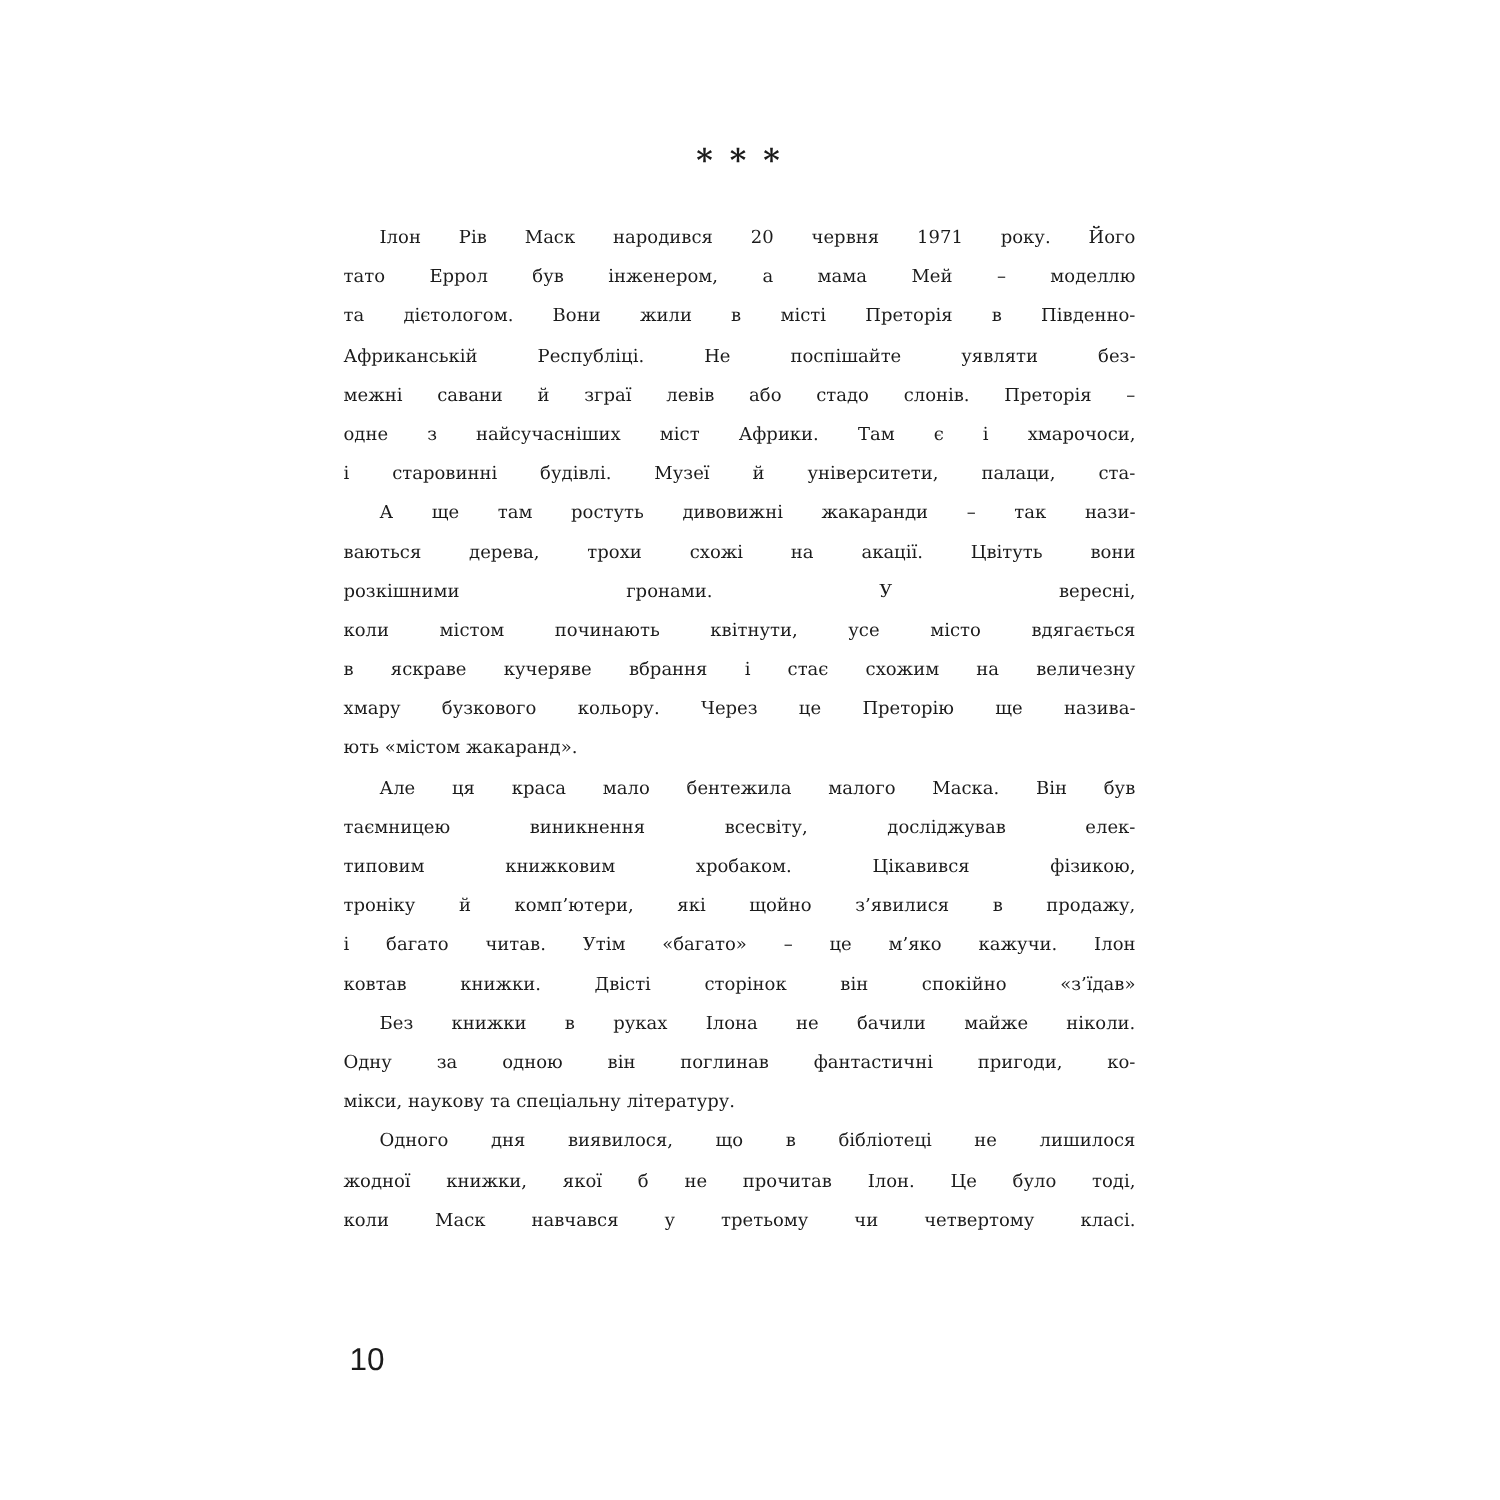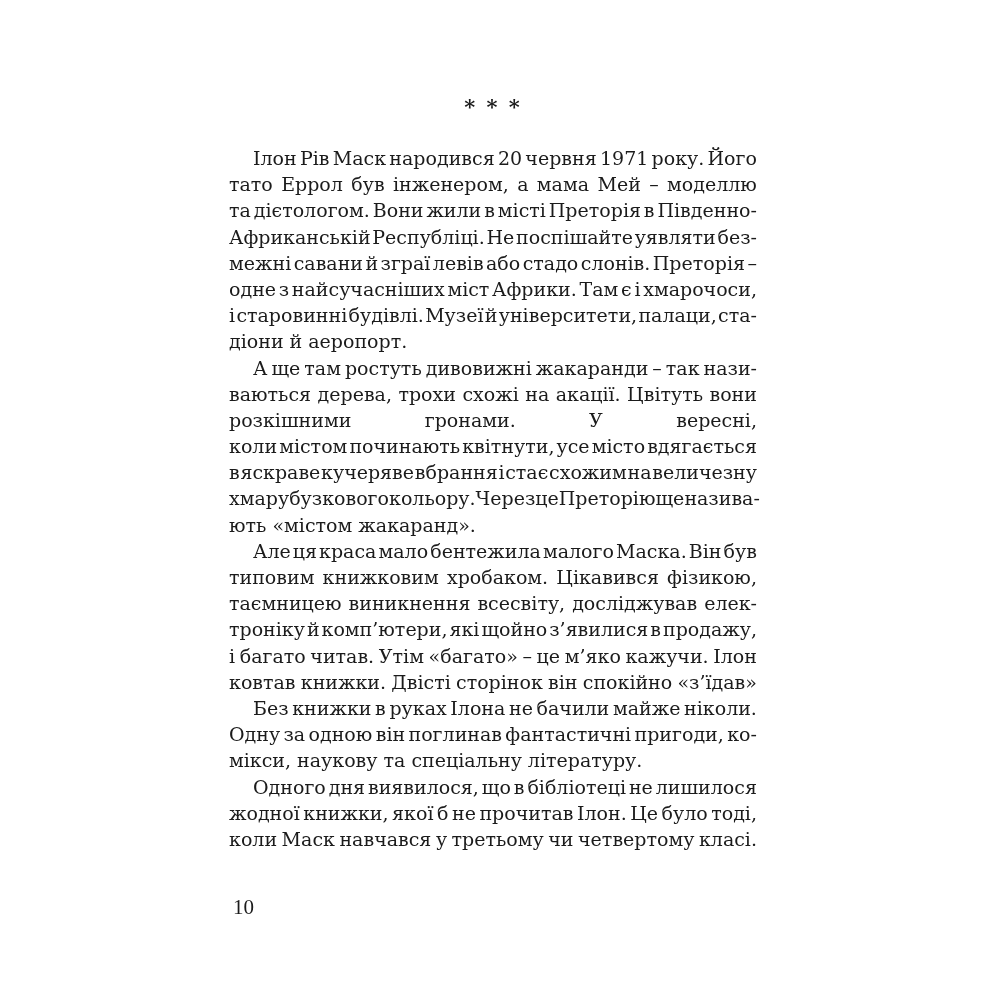--- a/index.html
+++ b/index.html
@@ -33,70 +33,69 @@
     left: 229px;
     width: 528px;
   }
   .para {
     margin: 0;
     padding: 0;
   }
   .line {
     height: 26.2px;
     line-height: 26.2px;
-    font-size: 19px;
+    font-size: 12px;
     white-space: pre;
     overflow: visible;
   }
   .line.just {
     display: flex;
     justify-content: space-between;
   }
   .line.first {
     padding-left: 24px;
   }
   .page-number {
     position: absolute;
     top: 895px;
     left: 233px;
-    font-family: Liberation Serif, serif;
+    font-family: Liberation Sans, sans-serif;
     font-size: 21px;
     color: #1b1b1b;
   }
 </style>
 </head>
 <body>
 
 <div class="page">
   <div class="separator">* * *</div>
 
   <div class="text-block" id="text-block">
       <div class="para">
         <div class="line just first"><span>Ілон</span><span>Рів</span><span>Маск</span><span>народився</span><span>20</span><span>червня</span><span>1971</span><span>року.</span><span>Його</span></div>
         <div class="line just"><span>тато</span><span>Еррол</span><span>був</span><span>інженером,</span><span>а</span><span>мама</span><span>Мей</span><span>–</span><span>моделлю</span></div>
         <div class="line just"><span>та</span><span>дієтологом.</span><span>Вони</span><span>жили</span><span>в</span><span>місті</span><span>Преторія</span><span>в</span><span>Південно-</span></div>
         <div class="line just"><span>Африканській</span><span>Республіці.</span><span>Не</span><span>поспішайте</span><span>уявляти</span><span>без-</span></div>
         <div class="line just"><span>межні</span><span>савани</span><span>й</span><span>зграї</span><span>левів</span><span>або</span><span>стадо</span><span>слонів.</span><span>Преторія</span><span>–</span></div>
         <div class="line just"><span>одне</span><span>з</span><span>найсучасніших</span><span>міст</span><span>Африки.</span><span>Там</span><span>є</span><span>і</span><span>хмарочоси,</span></div>
         <div class="line just"><span>і</span><span>старовинні</span><span>будівлі.</span><span>Музеї</span><span>й</span><span>університети,</span><span>палаци,</span><span>ста-</span></div>
-        <div class="line">діони й аеропорт.</div>
       </div>
       <div class="para">
         <div class="line just first"><span>А</span><span>ще</span><span>там</span><span>ростуть</span><span>дивовижні</span><span>жакаранди</span><span>–</span><span>так</span><span>нази-</span></div>
         <div class="line just"><span>ваються</span><span>дерева,</span><span>трохи</span><span>схожі</span><span>на</span><span>акації.</span><span>Цвітуть</span><span>вони</span></div>
         <div class="line just"><span>розкішними</span><span>гронами.</span><span>У</span><span>вересні,</span></div>
         <div class="line just"><span>коли</span><span>містом</span><span>починають</span><span>квітнути,</span><span>усе</span><span>місто</span><span>вдягається</span></div>
         <div class="line just"><span>в</span><span>яскраве</span><span>кучеряве</span><span>вбрання</span><span>і</span><span>стає</span><span>схожим</span><span>на</span><span>величезну</span></div>
         <div class="line just"><span>хмару</span><span>бузкового</span><span>кольору.</span><span>Через</span><span>це</span><span>Преторію</span><span>ще</span><span>назива-</span></div>
         <div class="line">ють «містом жакаранд».</div>
       </div>
       <div class="para">
         <div class="line just first"><span>Але</span><span>ця</span><span>краса</span><span>мало</span><span>бентежила</span><span>малого</span><span>Маска.</span><span>Він</span><span>був</span></div>
+        <div class="line just"><span>таємницею</span><span>виникнення</span><span>всесвіту,</span><span>досліджував</span><span>елек-</span></div>
         <div class="line just"><span>типовим</span><span>книжковим</span><span>хробаком.</span><span>Цікавився</span><span>фізикою,</span></div>
-        <div class="line just"><span>таємницею</span><span>виникнення</span><span>всесвіту,</span><span>досліджував</span><span>елек-</span></div>
         <div class="line just"><span>троніку</span><span>й</span><span>комп’ютери,</span><span>які</span><span>щойно</span><span>з’явилися</span><span>в</span><span>продажу,</span></div>
         <div class="line just"><span>і</span><span>багато</span><span>читав.</span><span>Утім</span><span>«багато»</span><span>–</span><span>це</span><span>м’яко</span><span>кажучи.</span><span>Ілон</span></div>
         <div class="line just"><span>ковтав</span><span>книжки.</span><span>Двісті</span><span>сторінок</span><span>він</span><span>спокійно</span><span>«з’їдав»</span></div>
       </div>
       <div class="para">
         <div class="line just first"><span>Без</span><span>книжки</span><span>в</span><span>руках</span><span>Ілона</span><span>не</span><span>бачили</span><span>майже</span><span>ніколи.</span></div>
         <div class="line just"><span>Одну</span><span>за</span><span>одною</span><span>він</span><span>поглинав</span><span>фантастичні</span><span>пригоди,</span><span>ко-</span></div>
         <div class="line">мікси, наукову та спеціальну літературу.</div>
       </div>
       <div class="para">

